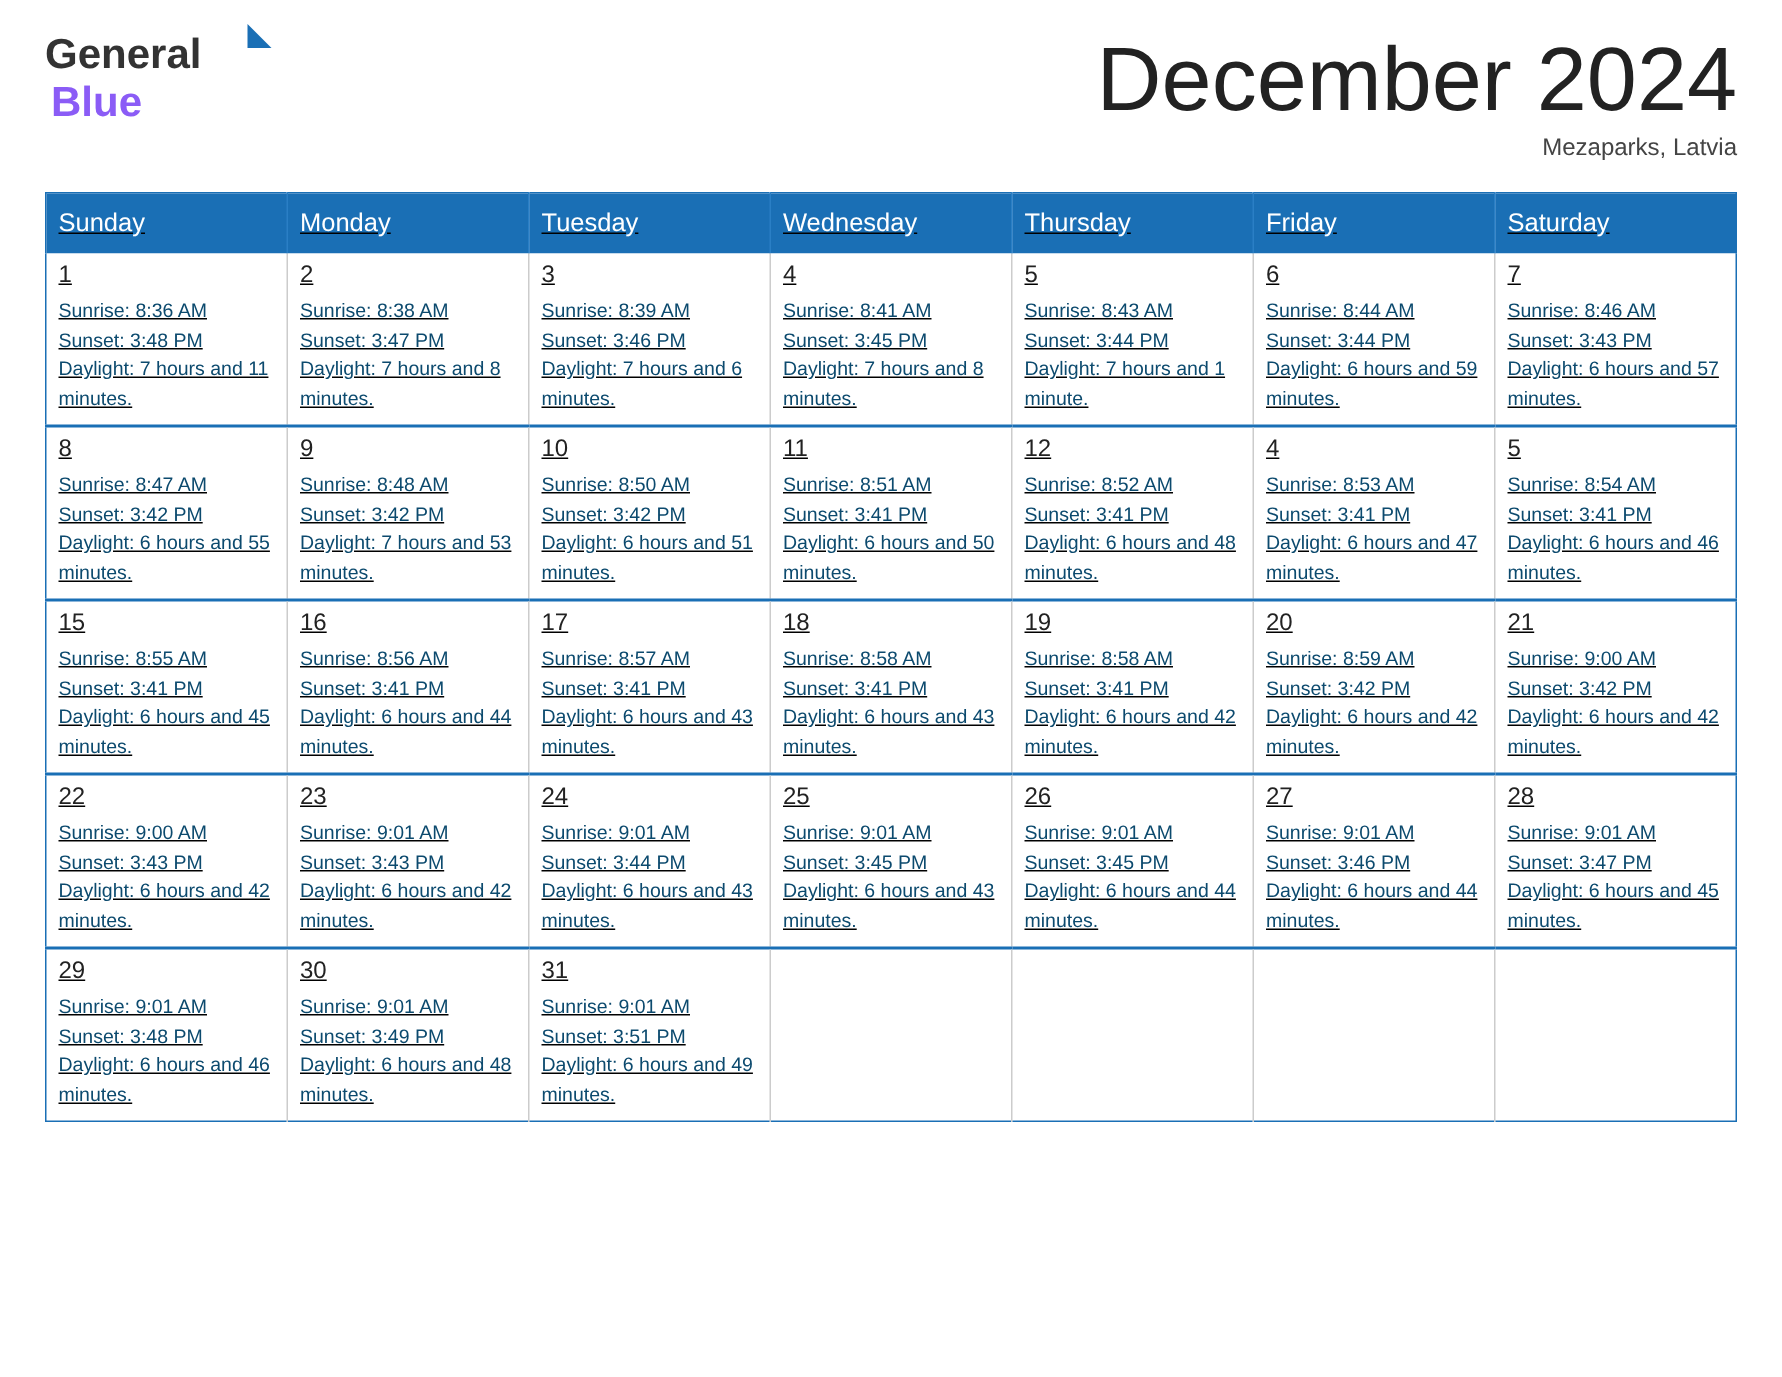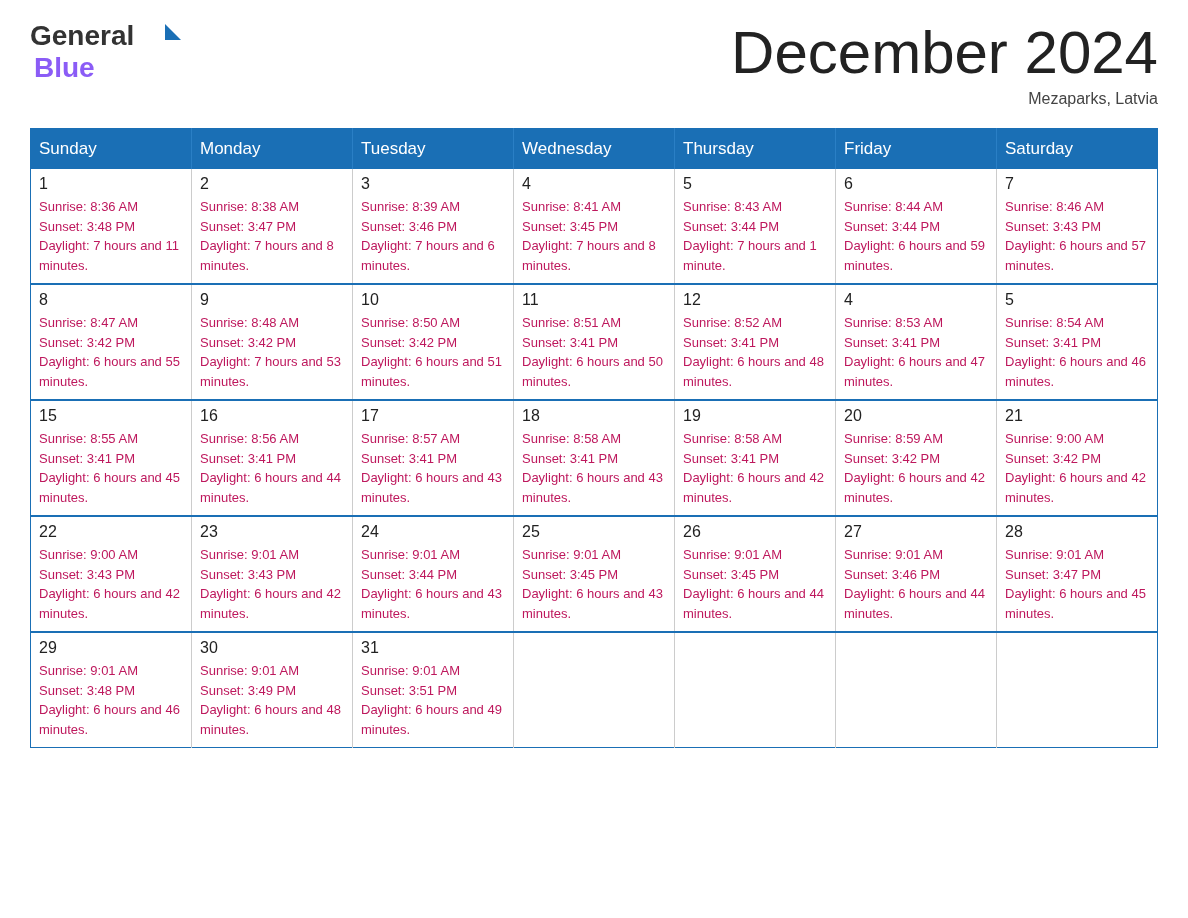--- a/index.html
+++ b/index.html
@@ -15,41 +15,41 @@
       justify-content: space-between;
       align-items: flex-start;
       margin-bottom: 20px;
     }
     .logo-area {
       display: flex;
       flex-direction: column;
     }
     .logo-line1 {
       display: flex;
-      align-items: center;
       gap: 28px;
     }
     .title-area {
       text-align: right;
     }
     .month-title {
       font-size: 60px;
       font-weight: normal;
       color: #222;
       line-height: 1.1;
     }
     .location {
       font-size: 16px;
       color: #444;
       margin-top: 4px;
     }
     .calendar {
       width: 100%;
       border-collapse: collapse;
       border: 1px solid #1a6fb5;
+      text-decoration: underline;
     }
     .calendar th {
       background-color: #1a6fb5;
       color: #fff;
       font-size: 17px;
       font-weight: normal;
       padding: 10px 8px;
       text-align: left;
       border-right: 1px solid #2a7fc5;
     }
@@ -75,21 +75,21 @@
     .day-number {
       font-size: 16px;
       font-weight: normal;
       color: #222;
       display: block;
       margin-bottom: 4px;
     }
     .day-info {
       font-size: 13px;
       line-height: 1.5;
-      color: #be185d;
+      color: #0c4a6e;
     }
     .empty-cell {
       background: #fff;
     }
   </style>
 </head>
 <body>
 
 <div class="header">
   <div class="logo-area">

